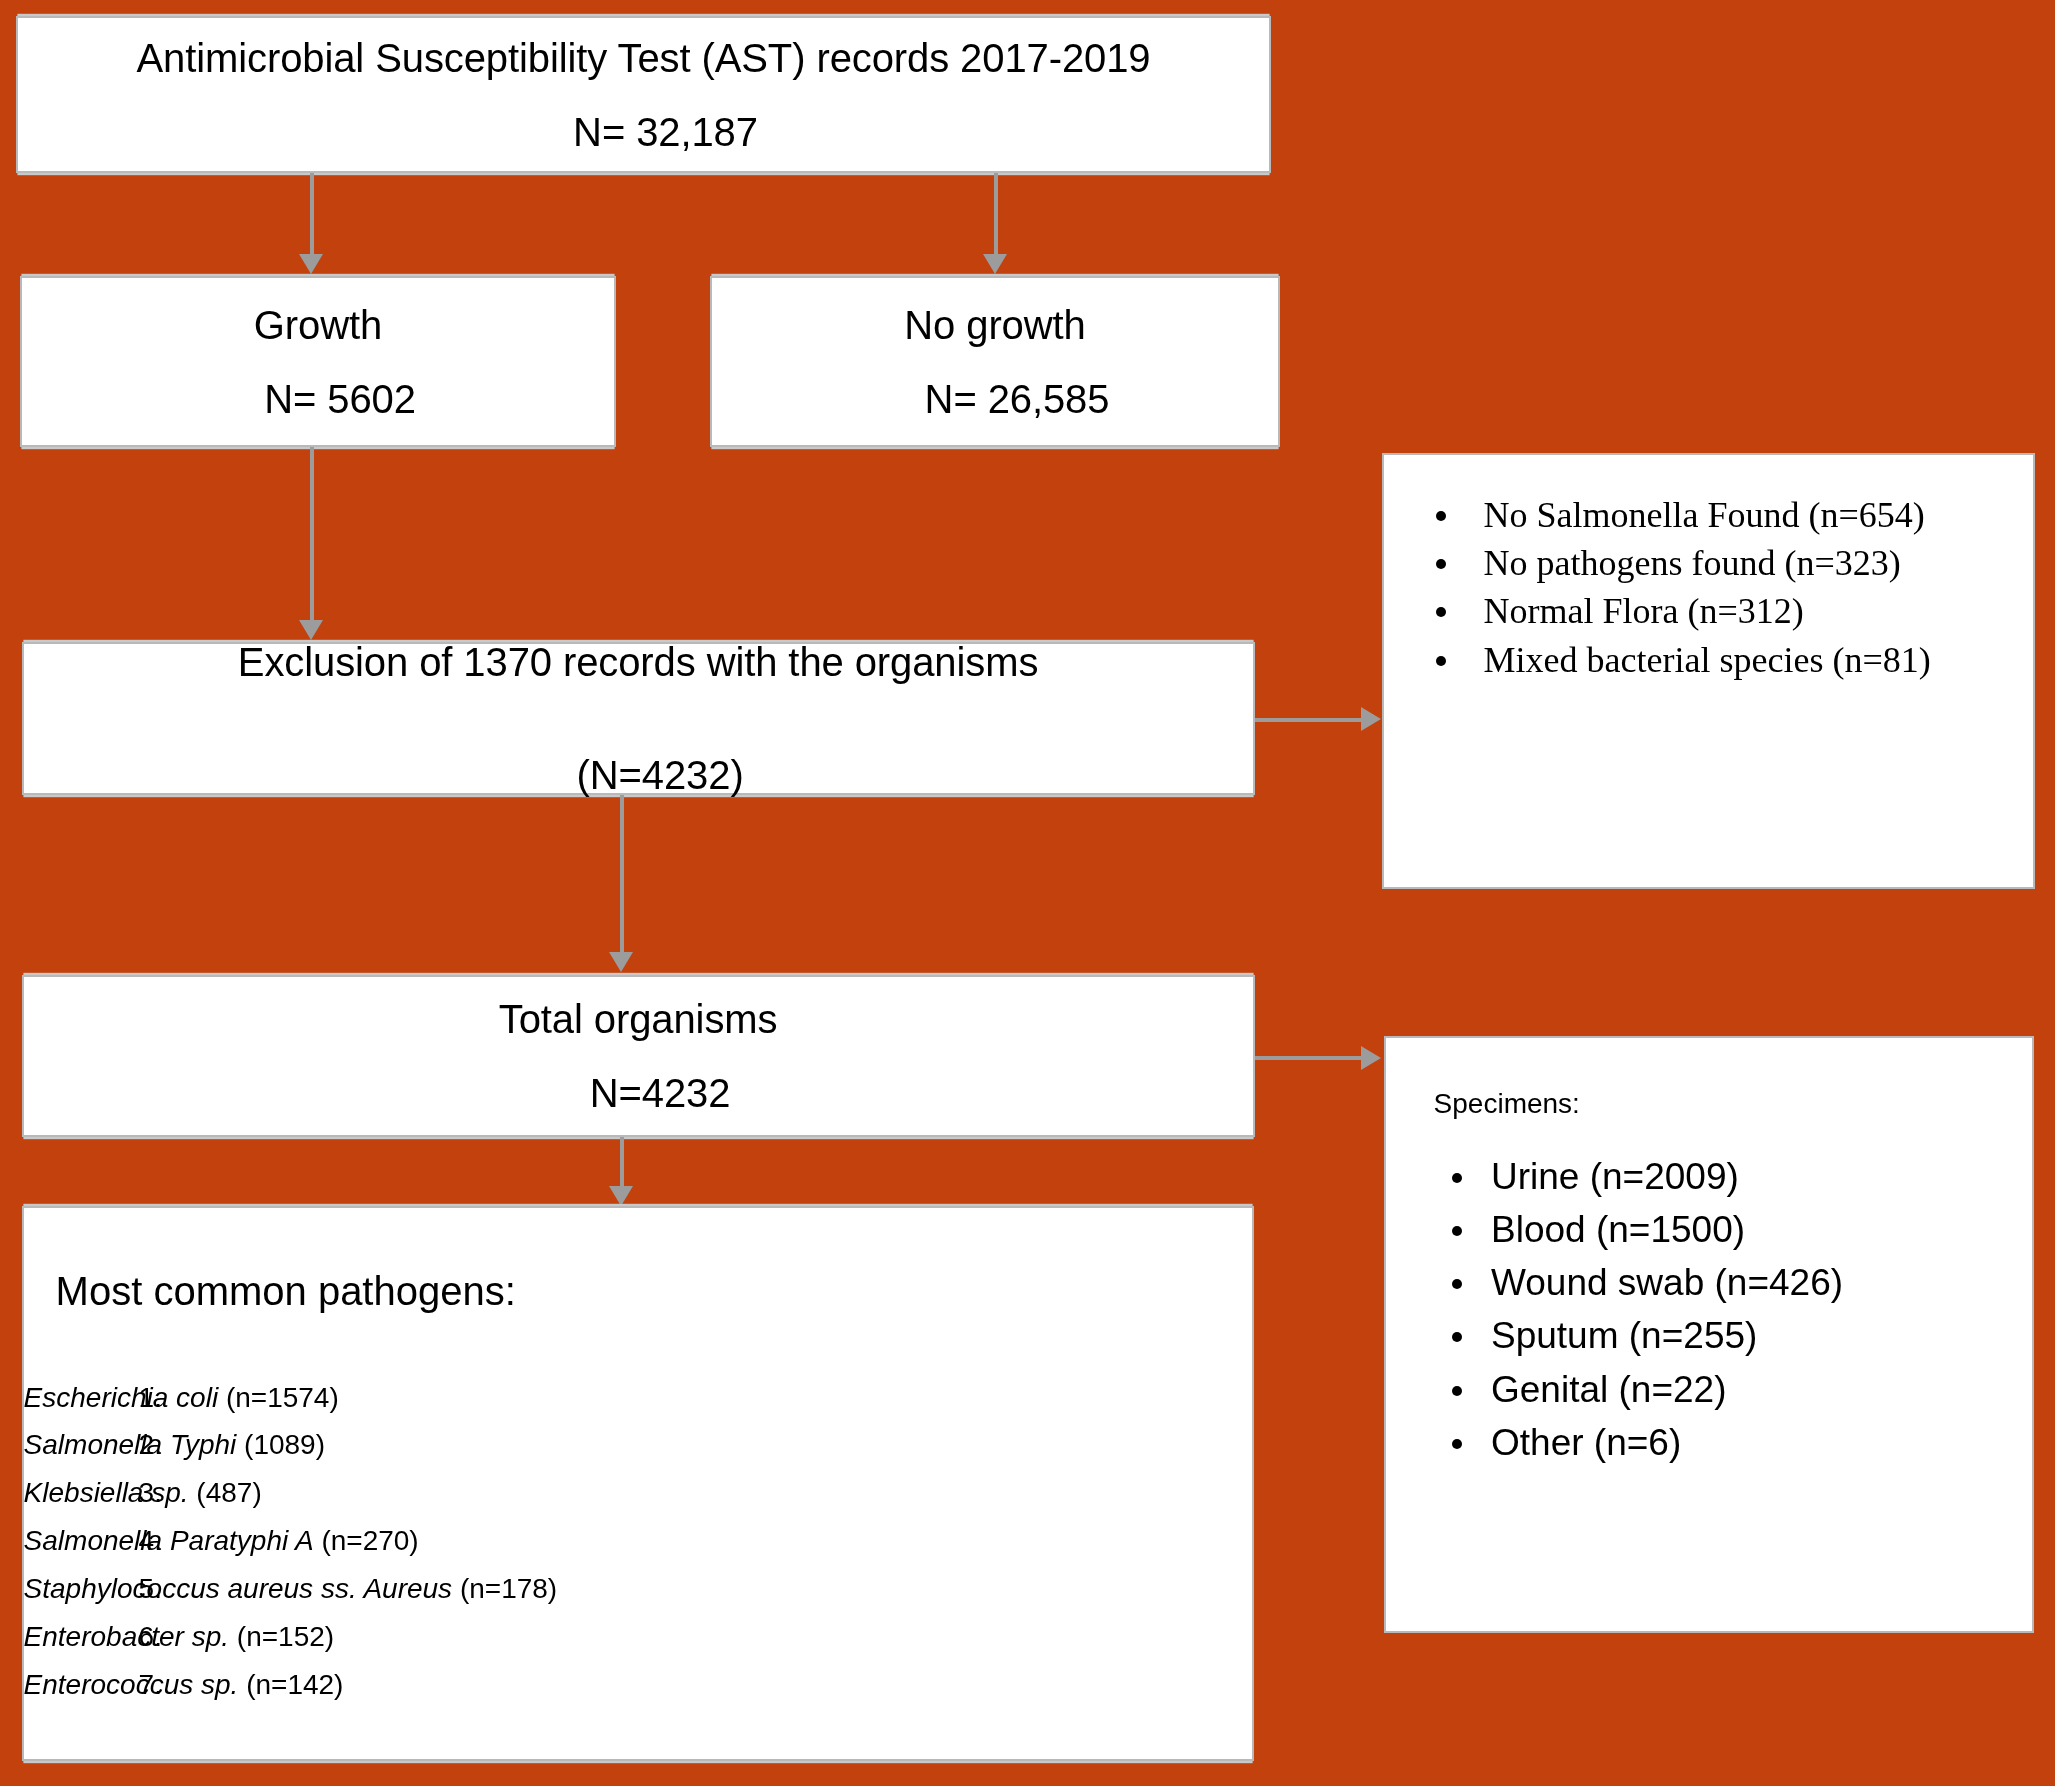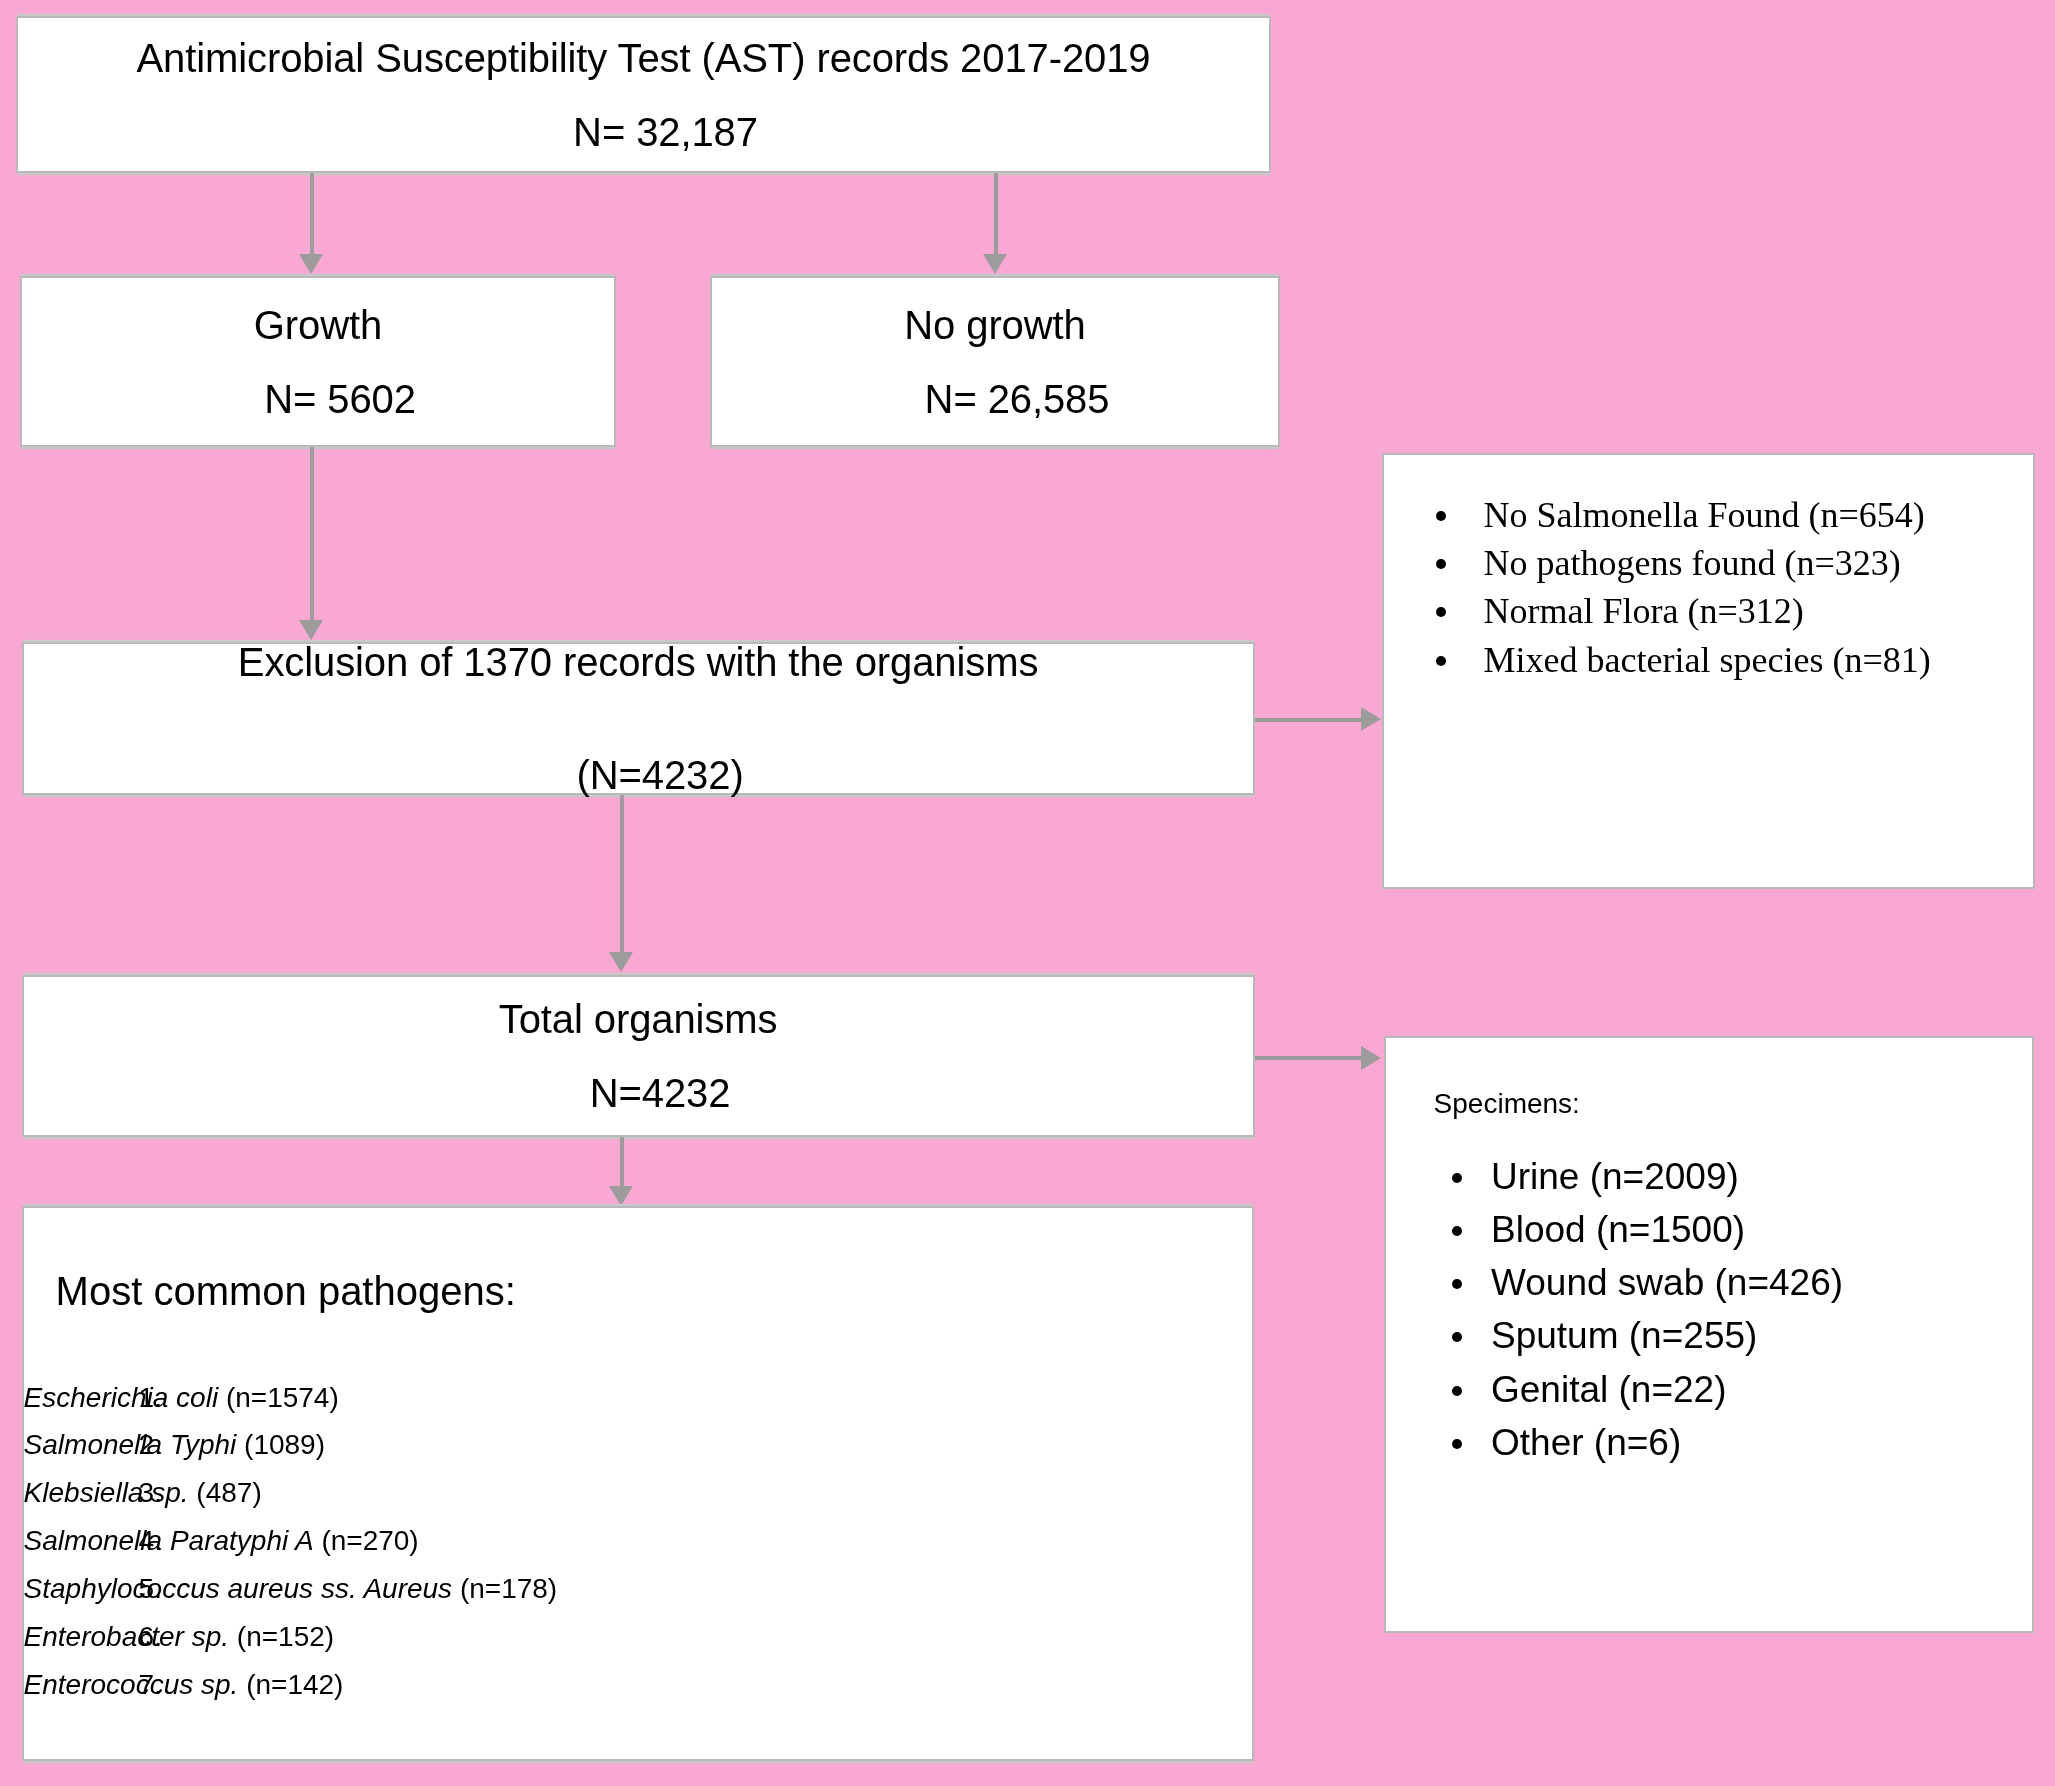--- a/index.html
+++ b/index.html
@@ -8,21 +8,21 @@
     background: #ffffff;
   }
   body {
     font-family: "Liberation Sans", sans-serif;
     color: #000000;
   }
   #canvas {
     position: relative;
     width: 2056px;
     height: 1786px;
-    background: #f9a8d4;
+    background: #c2410c;
     overflow: hidden;
   }
   .box {
     position: absolute;
     box-sizing: border-box;
     background: #ffffff;
     border: 2.2px solid #b9b9b9;
     display: flex;
     flex-direction: column;
     justify-content: center;

